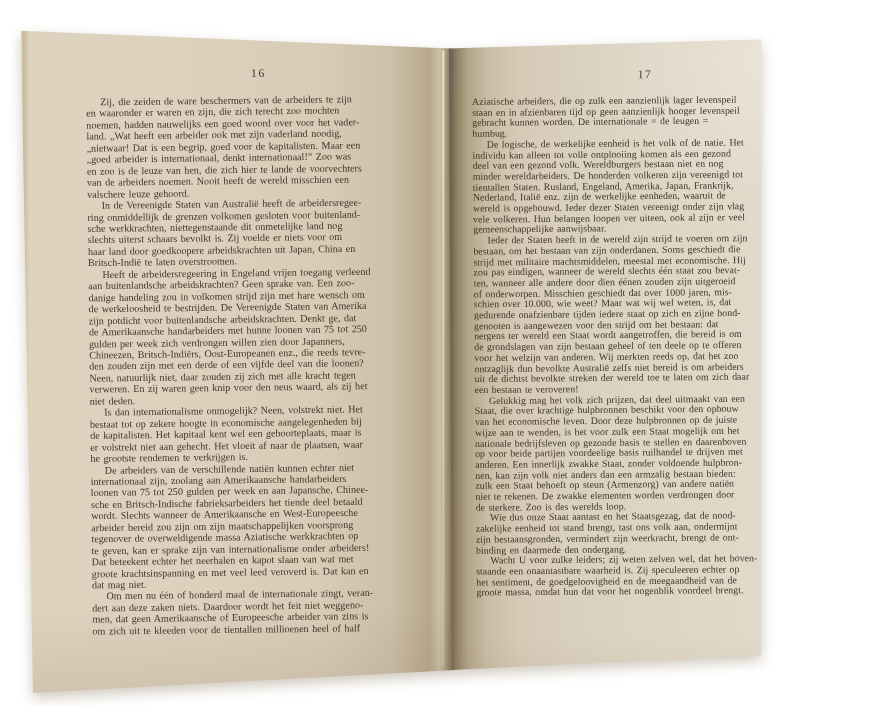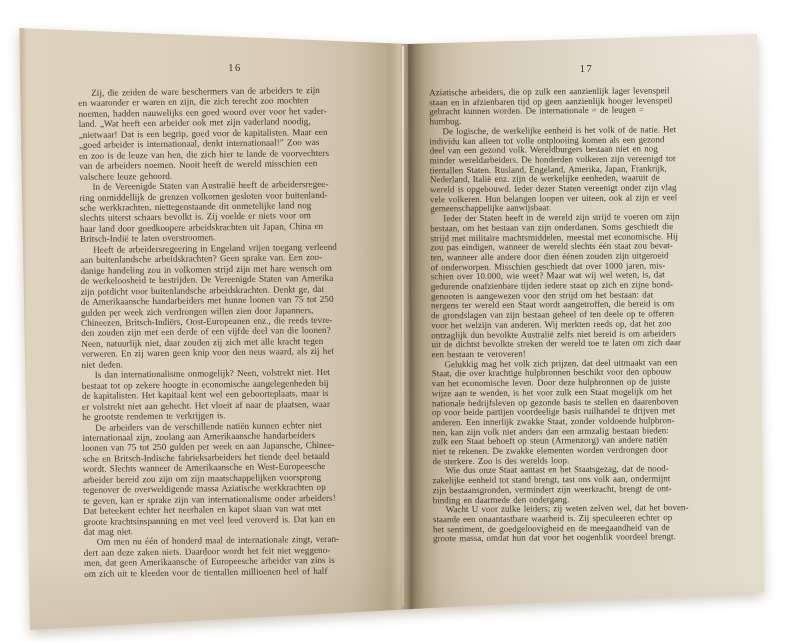--- a/index.html
+++ b/index.html
@@ -6,21 +6,21 @@
     margin: 0;
     padding: 0;
     background: #ffffff;
     width: 800px;
     height: 642px;
     overflow: hidden;
     font-family: "Liberation Serif", "DejaVu Serif", serif;
   }
   .photo {
     position: relative;
-    width: 800px;
+    width: 692px;
     height: 642px;
     background: #ffffff;
   }
   .book {
     position: absolute;
     inset: 0;
     filter: drop-shadow(0 5px 6px rgba(150, 135, 110, 0.45));
   }
   .page {
     position: absolute;

